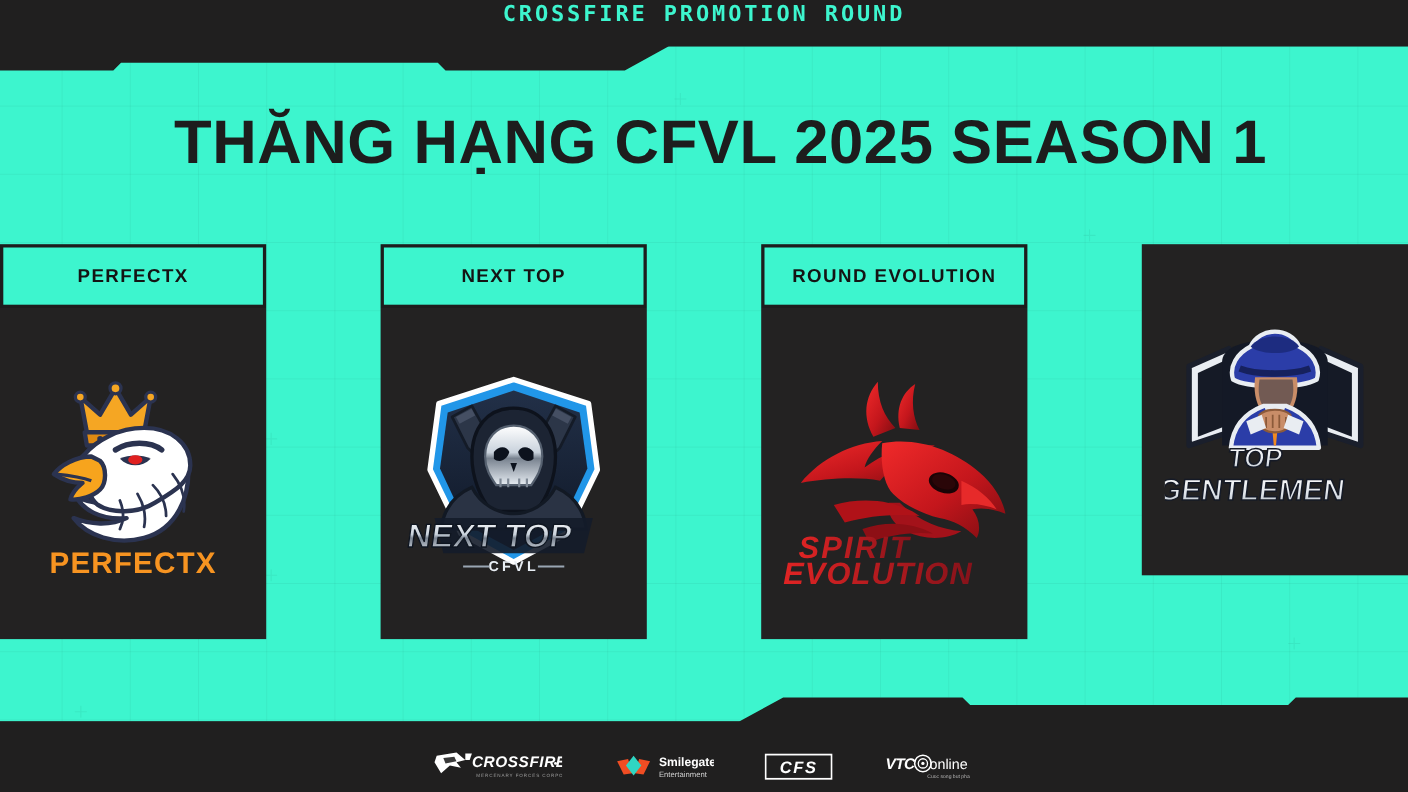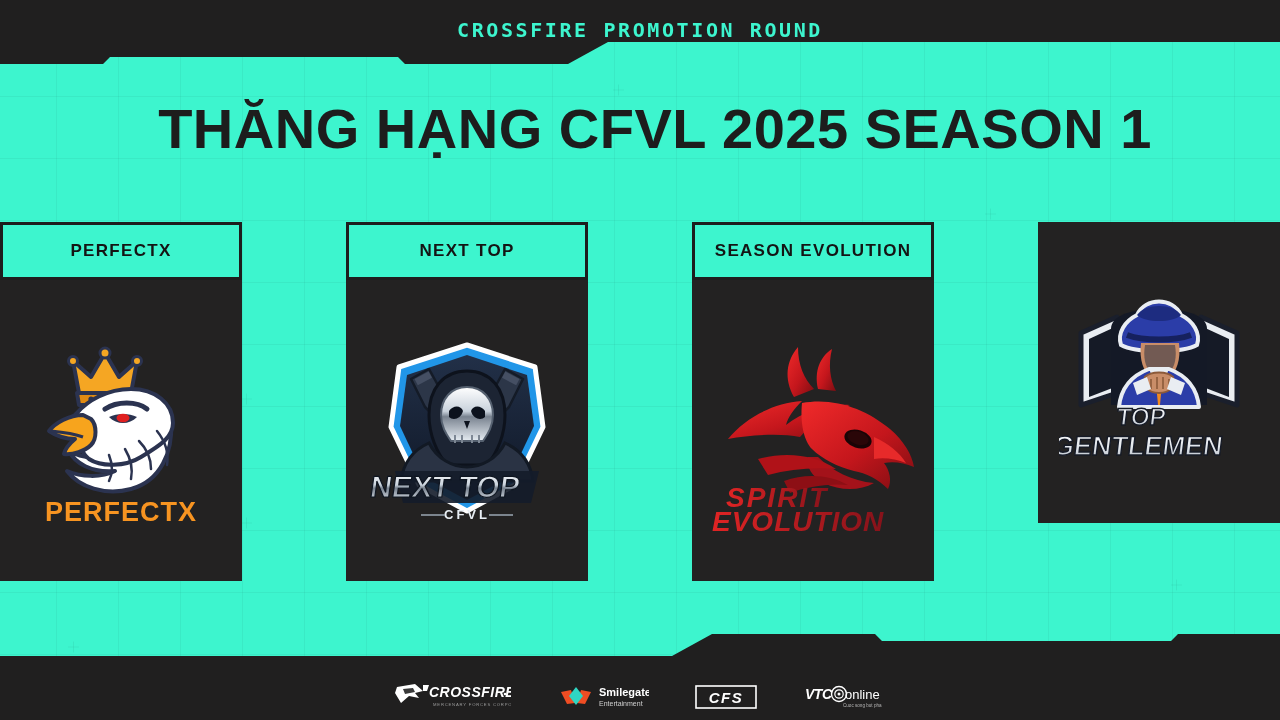--- a/index.html
+++ b/index.html
@@ -62,21 +62,21 @@
   }
 
   
   .header-bar {
     position: absolute;
     left: 0;
     top: 0;
     width: 1280px;
     height: 42px;
     display: flex;
-    align-items: flex-end;
+    align-items: flex-start;
     justify-content: center;
     z-index: 5;
   }
   .header-title {
     color: #3df5ce;
     font-size: 20px;
     font-weight: bold;
     letter-spacing: 2.6px;
     font-family: "DejaVu Sans Mono", monospace;
     white-space: nowrap;
@@ -291,21 +291,21 @@
           <path d="M28 140 L172 140 L164 172 L36 172 Z" fill="#141c2a" opacity="0.9"></path>
           <text x="100" y="166" text-anchor="middle" font-family="Liberation Sans, sans-serif" font-size="30" font-weight="bold" fill="url(#ntMetal)" stroke="#0e1520" stroke-width="1.2" transform="skewX(-8)">NEXT TOP</text>
           <text x="100" y="188" text-anchor="middle" font-family="Liberation Sans, sans-serif" font-size="13" font-weight="bold" fill="#e8eef4" letter-spacing="3">CFVL</text>
           <path d="M54 184 L78 184 M122 184 L146 184" stroke="#9aa6b3" stroke-width="1.6"></path>
         </svg>
       </div>
     </div>
 
     <div class="card">
       <div class="card-name-box">
-        <div class="card-name">SEASON EVOLUTION</div>
+        <div class="card-name">ROUND EVOLUTION</div>
       </div>
       <div class="card-logo-panel">
         <svg width="230" height="200" viewBox="0 0 230 200">
           <defs>
             <linearGradient id="drg" x1="0" y1="0" x2="1" y2="1">
               <stop offset="0%" stop-color="#f02a2a"></stop>
               <stop offset="55%" stop-color="#c4161c"></stop>
               <stop offset="100%" stop-color="#7d0d12"></stop>
             </linearGradient>
             <linearGradient id="drgTxt" x1="0" y1="0" x2="1" y2="0">

